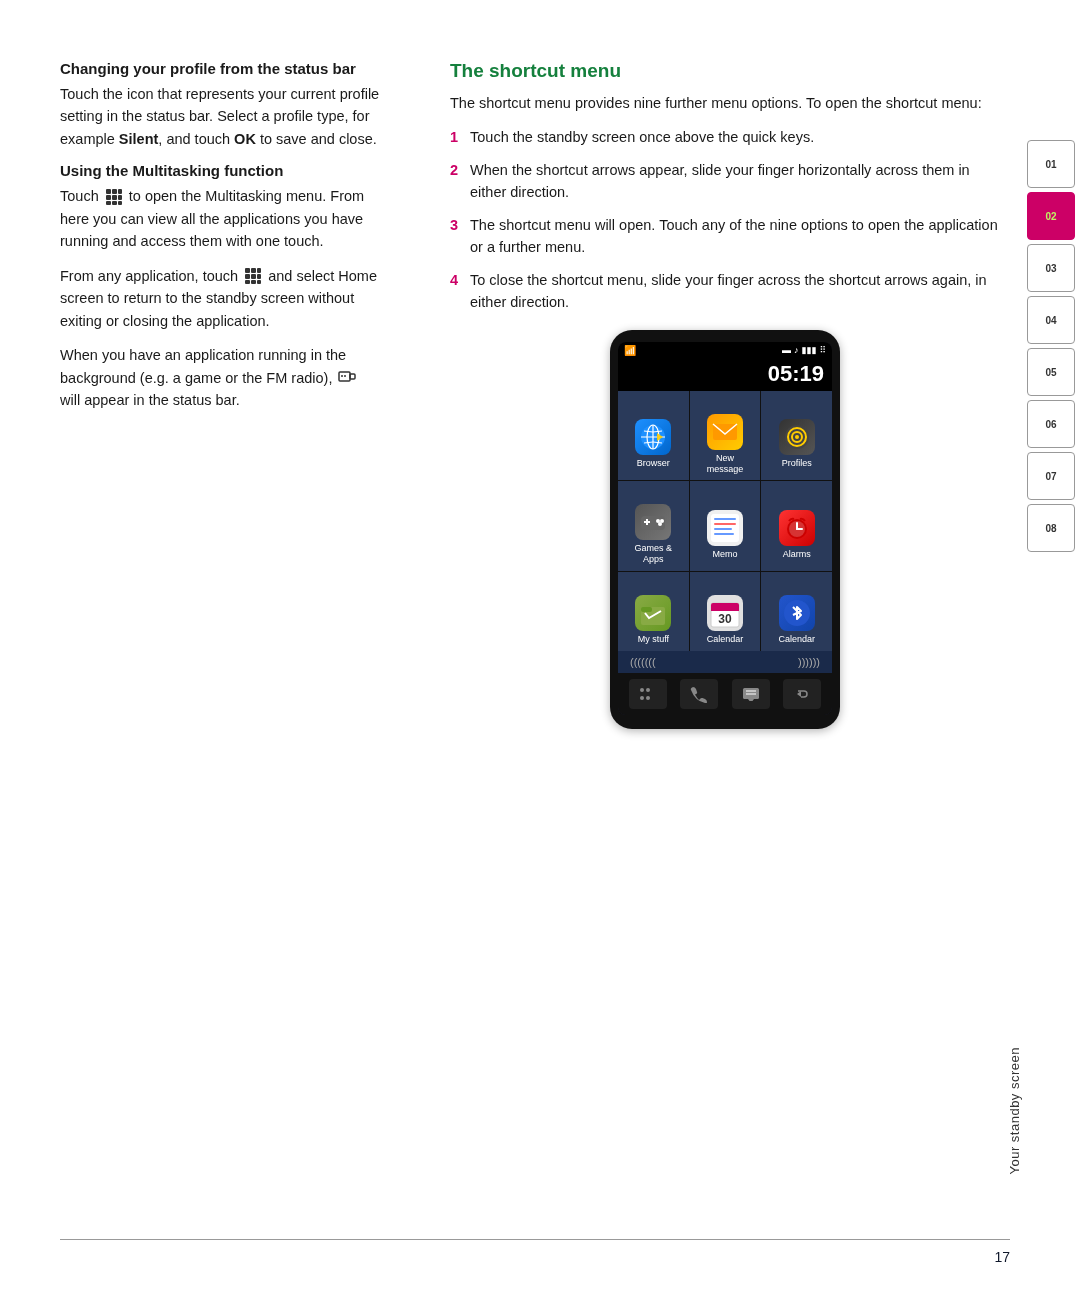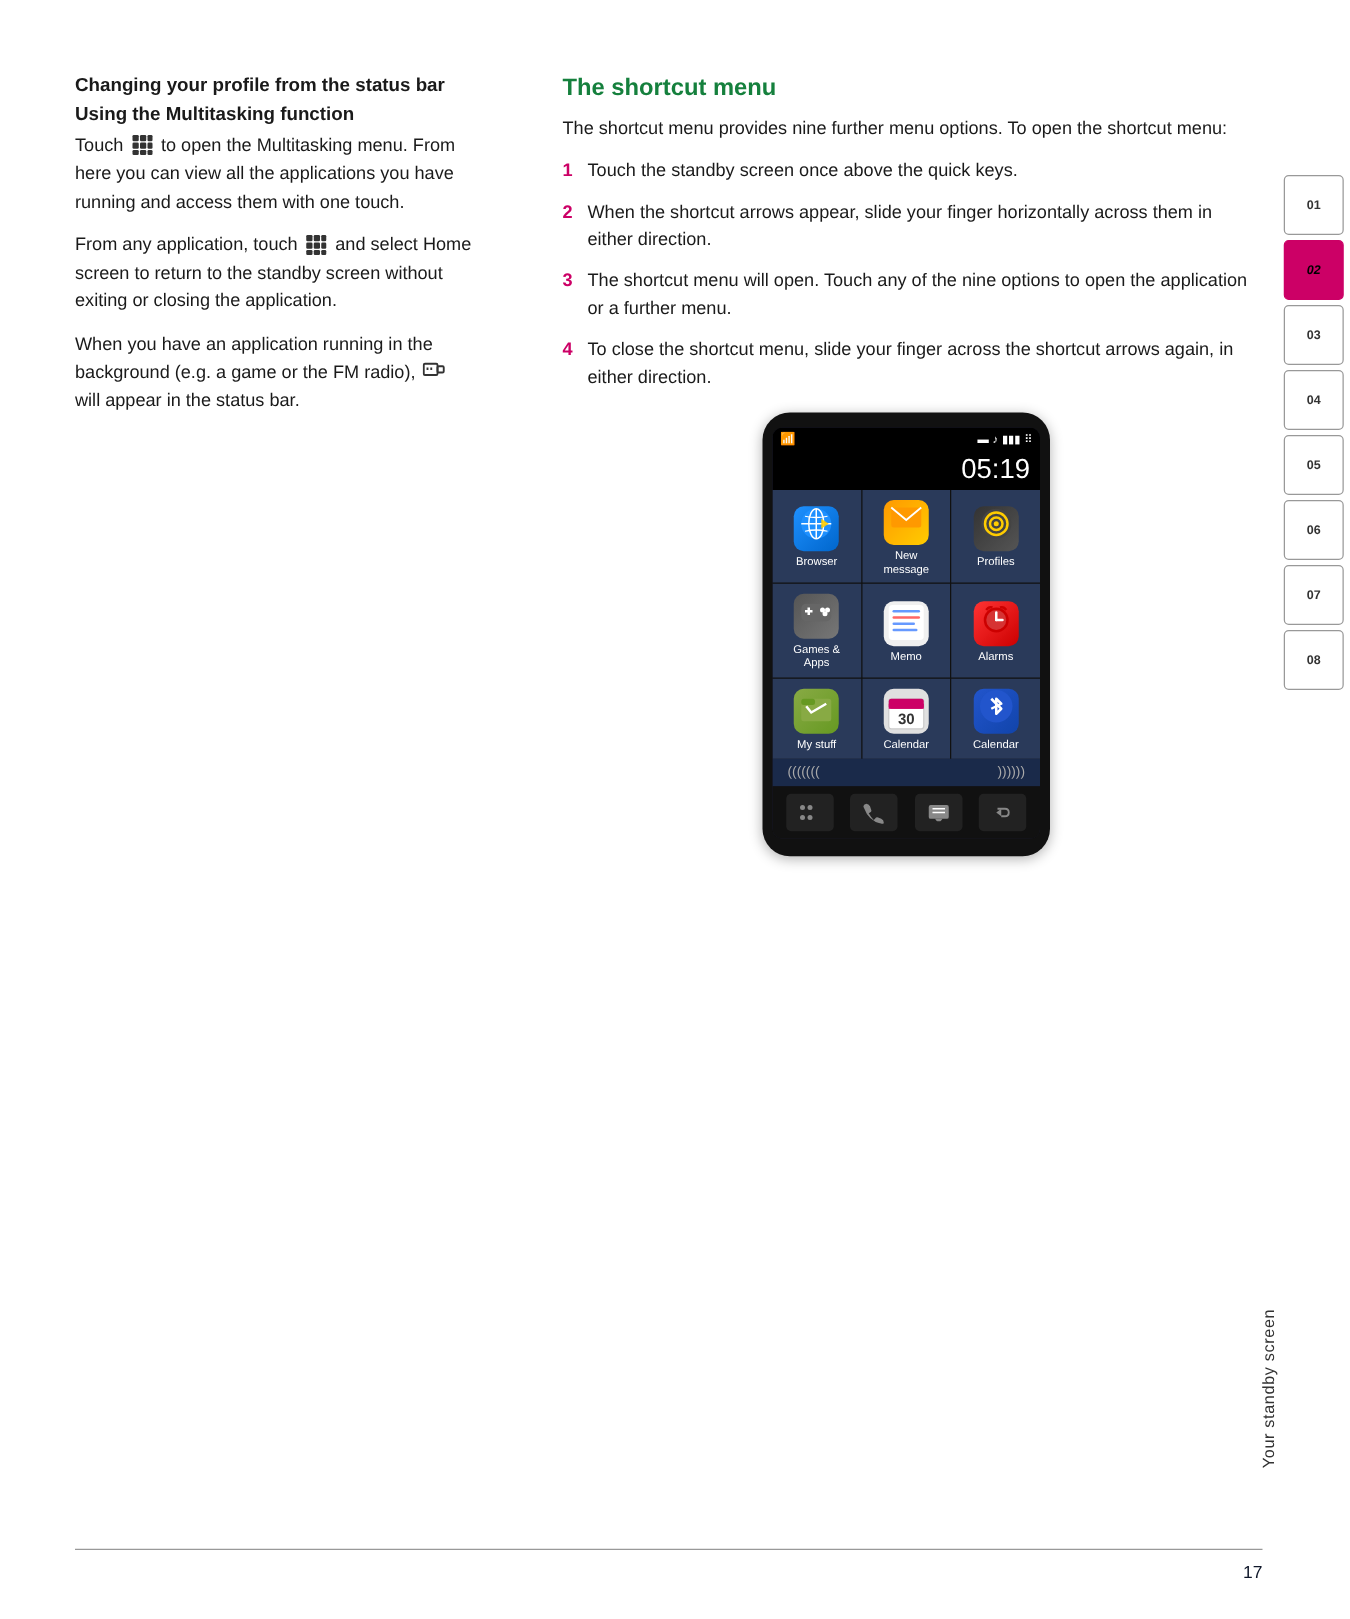--- a/index.html
+++ b/index.html
@@ -58,23 +58,22 @@
       font-size: 10px;
       font-weight: bold;
       color: #333;
       margin-bottom: 4px;
       border-radius: 4px;
       background: #fff;
     }
 
     .sidebar-item.active {
       background: #cc0066;
-      color: #000000;
+      color: #bef264;
       border-color: #cc0066;
-      font-style: italic;
     }
 
     
     .vertical-text {
       position: absolute;
       right: 58px;
       bottom: 120px;
       font-size: 13px;
       color: #333;
       writing-mode: vertical-rl;
@@ -198,21 +197,21 @@
       display: flex;
       gap: 3px;
       align-items: center;
     }
 
     .time-display {
       background: #000;
       color: #fff;
       text-align: right;
       font-size: 22px;
-      font-weight: normal;
+      font-weight: bold;
       padding: 2px 8px 4px 8px;
     }
 
     .app-grid {
       background: #5eead4;
       display: grid;
       grid-template-columns: repeat(3, 1fr);
       gap: 1px;
       background-color: #111;
     }
@@ -225,22 +224,24 @@
       justify-content: center;
       padding: 8px 4px 6px 4px;
       gap: 3px;
     }
 
     .app-icon {
       width: 36px;
       height: 36px;
       border-radius: 8px;
       display: flex;
+      align-items: center;
       justify-content: center;
       font-size: 18px;
+      margin-top: 15px;
     }
 
     .app-label {
       color: #fff;
       font-size: 9px;
       text-align: center;
       line-height: 1.2;
     }
 
     
@@ -300,20 +301,23 @@
   </style>
 </head>
 <body>
 
 <div class="page-container">
 
   <div class="left-column">
 
     <h3 class="sub-title">Changing your profile from the status bar</h3>
 
+    <p>
+      <span>Touch the icon that represents your current profile setting in the status bar. Select a profile type, for example </span><span class="bold">Silent</span><span>, and touch </span><span class="bold">OK</span><span> to save and close.</span>
+    </p>
 
     <h3 class="sub-title">Using the Multitasking function</h3>
 
     <p>
       Touch
       <span class="inline-icon">
         <svg width="18" height="18" viewBox="0 0 18 18">
           <rect x="1" y="1" width="5" height="5" rx="1" fill="#333"></rect>
           <rect x="7" y="1" width="5" height="5" rx="1" fill="#333"></rect>
           <rect x="13" y="1" width="4" height="5" rx="1" fill="#333"></rect>

